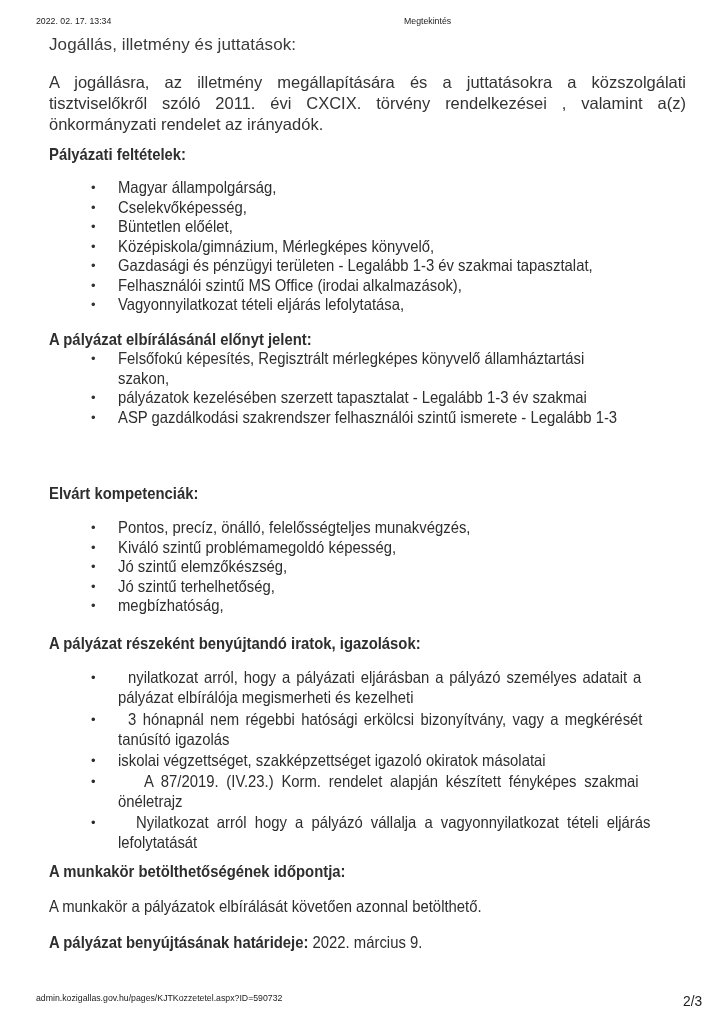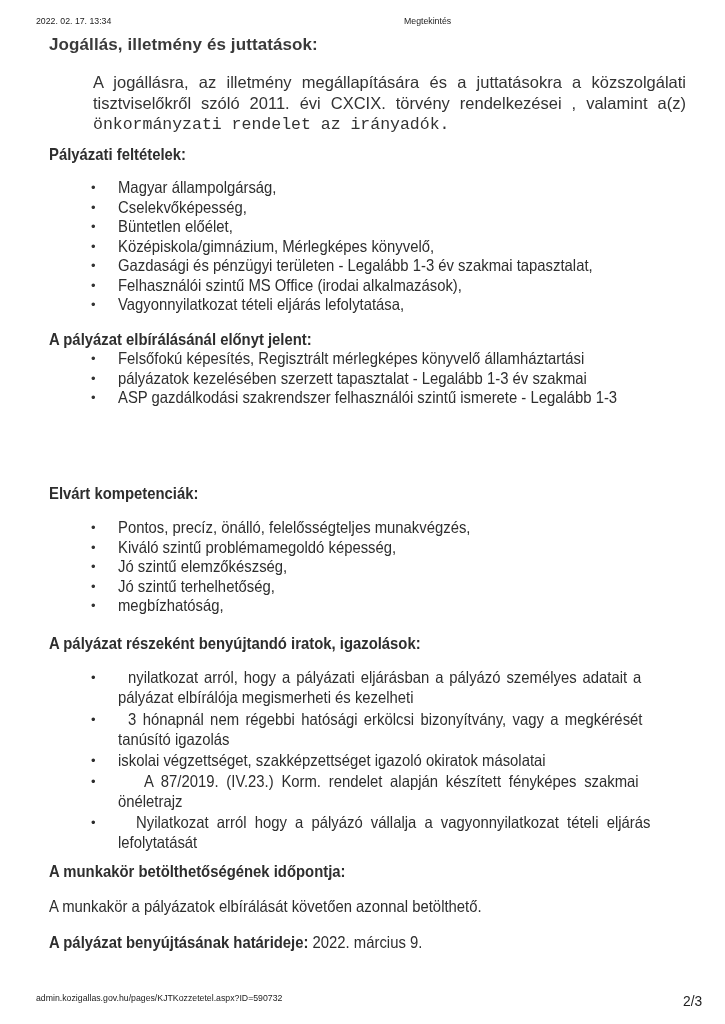--- a/index.html
+++ b/index.html
@@ -31,21 +31,21 @@
       left: 36px; top: 992px;
       font-size: 9.5px; color: #222;
       transform: scaleX(0.92); transform-origin: left top;
     }
     .print-footer-right {
       left: 683px; top: 992px;
       font-size: 15px; color: #222;
       transform: scaleX(0.92); transform-origin: left top;
     }
     .h-wide {
-      font-weight: bold;
+      font-weight: normal;
       font-size: 17px;
       color: #3a3a3a;
       letter-spacing: 0.1px;
     }
     .h-narrow {
       font-weight: bold;
       font-size: 16.5px;
       color: #2e2e2e;
       transform: scaleX(0.9);
       transform-origin: left top;
@@ -59,23 +59,22 @@
       color: #333;
       text-align: justify;
       text-align-last: left;
     }
     .para-wide .ln {
       display: block;
       text-align: justify;
       text-align-last: justify;
       height: 21px;
       white-space: nowrap;
-      margin-left: 44px;
     }
-    .para-wide .ln.last { text-align-last: left; font-family: Liberation Mono, monospace; }
+    .para-wide .ln.last { text-align-last: left; }
     .list {
       left: 86px;
       margin: 0; padding: 0;
       list-style: none;
     }
     .list li {
       position: relative;
       padding-left: 32px;
       font-size: 16.5px;
       line-height: 19.5px;
@@ -122,20 +121,21 @@
   <li><span class="bullet">•</span><span class="txt">Büntetlen előélet,</span></li>
   <li><span class="bullet">•</span><span class="txt">Középiskola/gimnázium, Mérlegképes könyvelő,</span></li>
   <li><span class="bullet">•</span><span class="txt">Gazdasági és pénzügyi területen - Legalább 1-3 év szakmai tapasztalat,</span></li>
   <li><span class="bullet">•</span><span class="txt">Felhasználói szintű MS Office (irodai alkalmazások),</span></li>
   <li><span class="bullet">•</span><span class="txt">Vagyonnyilatkozat tételi eljárás lefolytatása,</span></li>
 </ul>
 
 <div class="abs h-narrow" style="left:49px; top:330px;">A pályázat elbírálásánál előnyt jelent:</div>
 <ul class="abs list" style="top:349px;">
   <li><span class="bullet">•</span><span class="txt">Felsőfokú képesítés, Regisztrált mérlegképes könyvelő államháztartási</span></li>
+  <li><span class="txt">szakon,</span></li>
   <li><span class="bullet">•</span><span class="txt">pályázatok kezelésében szerzett tapasztalat - Legalább 1-3 év szakmai</span></li>
   <li><span class="bullet">•</span><span class="txt">ASP gazdálkodási szakrendszer felhasználói szintű ismerete - Legalább 1-3</span></li>
 </ul>
 
 <div class="abs h-narrow" style="left:49px; top:484px;">Elvárt kompetenciák:</div>
 <ul class="abs list" style="top:518px;">
   <li><span class="bullet">•</span><span class="txt">Pontos, precíz, önálló, felelősségteljes munakvégzés,</span></li>
   <li><span class="bullet">•</span><span class="txt">Kiváló szintű problémamegoldó képesség,</span></li>
   <li><span class="bullet">•</span><span class="txt">Jó szintű elemzőkészség,</span></li>
   <li><span class="bullet">•</span><span class="txt">Jó szintű terhelhetőség,</span></li>

